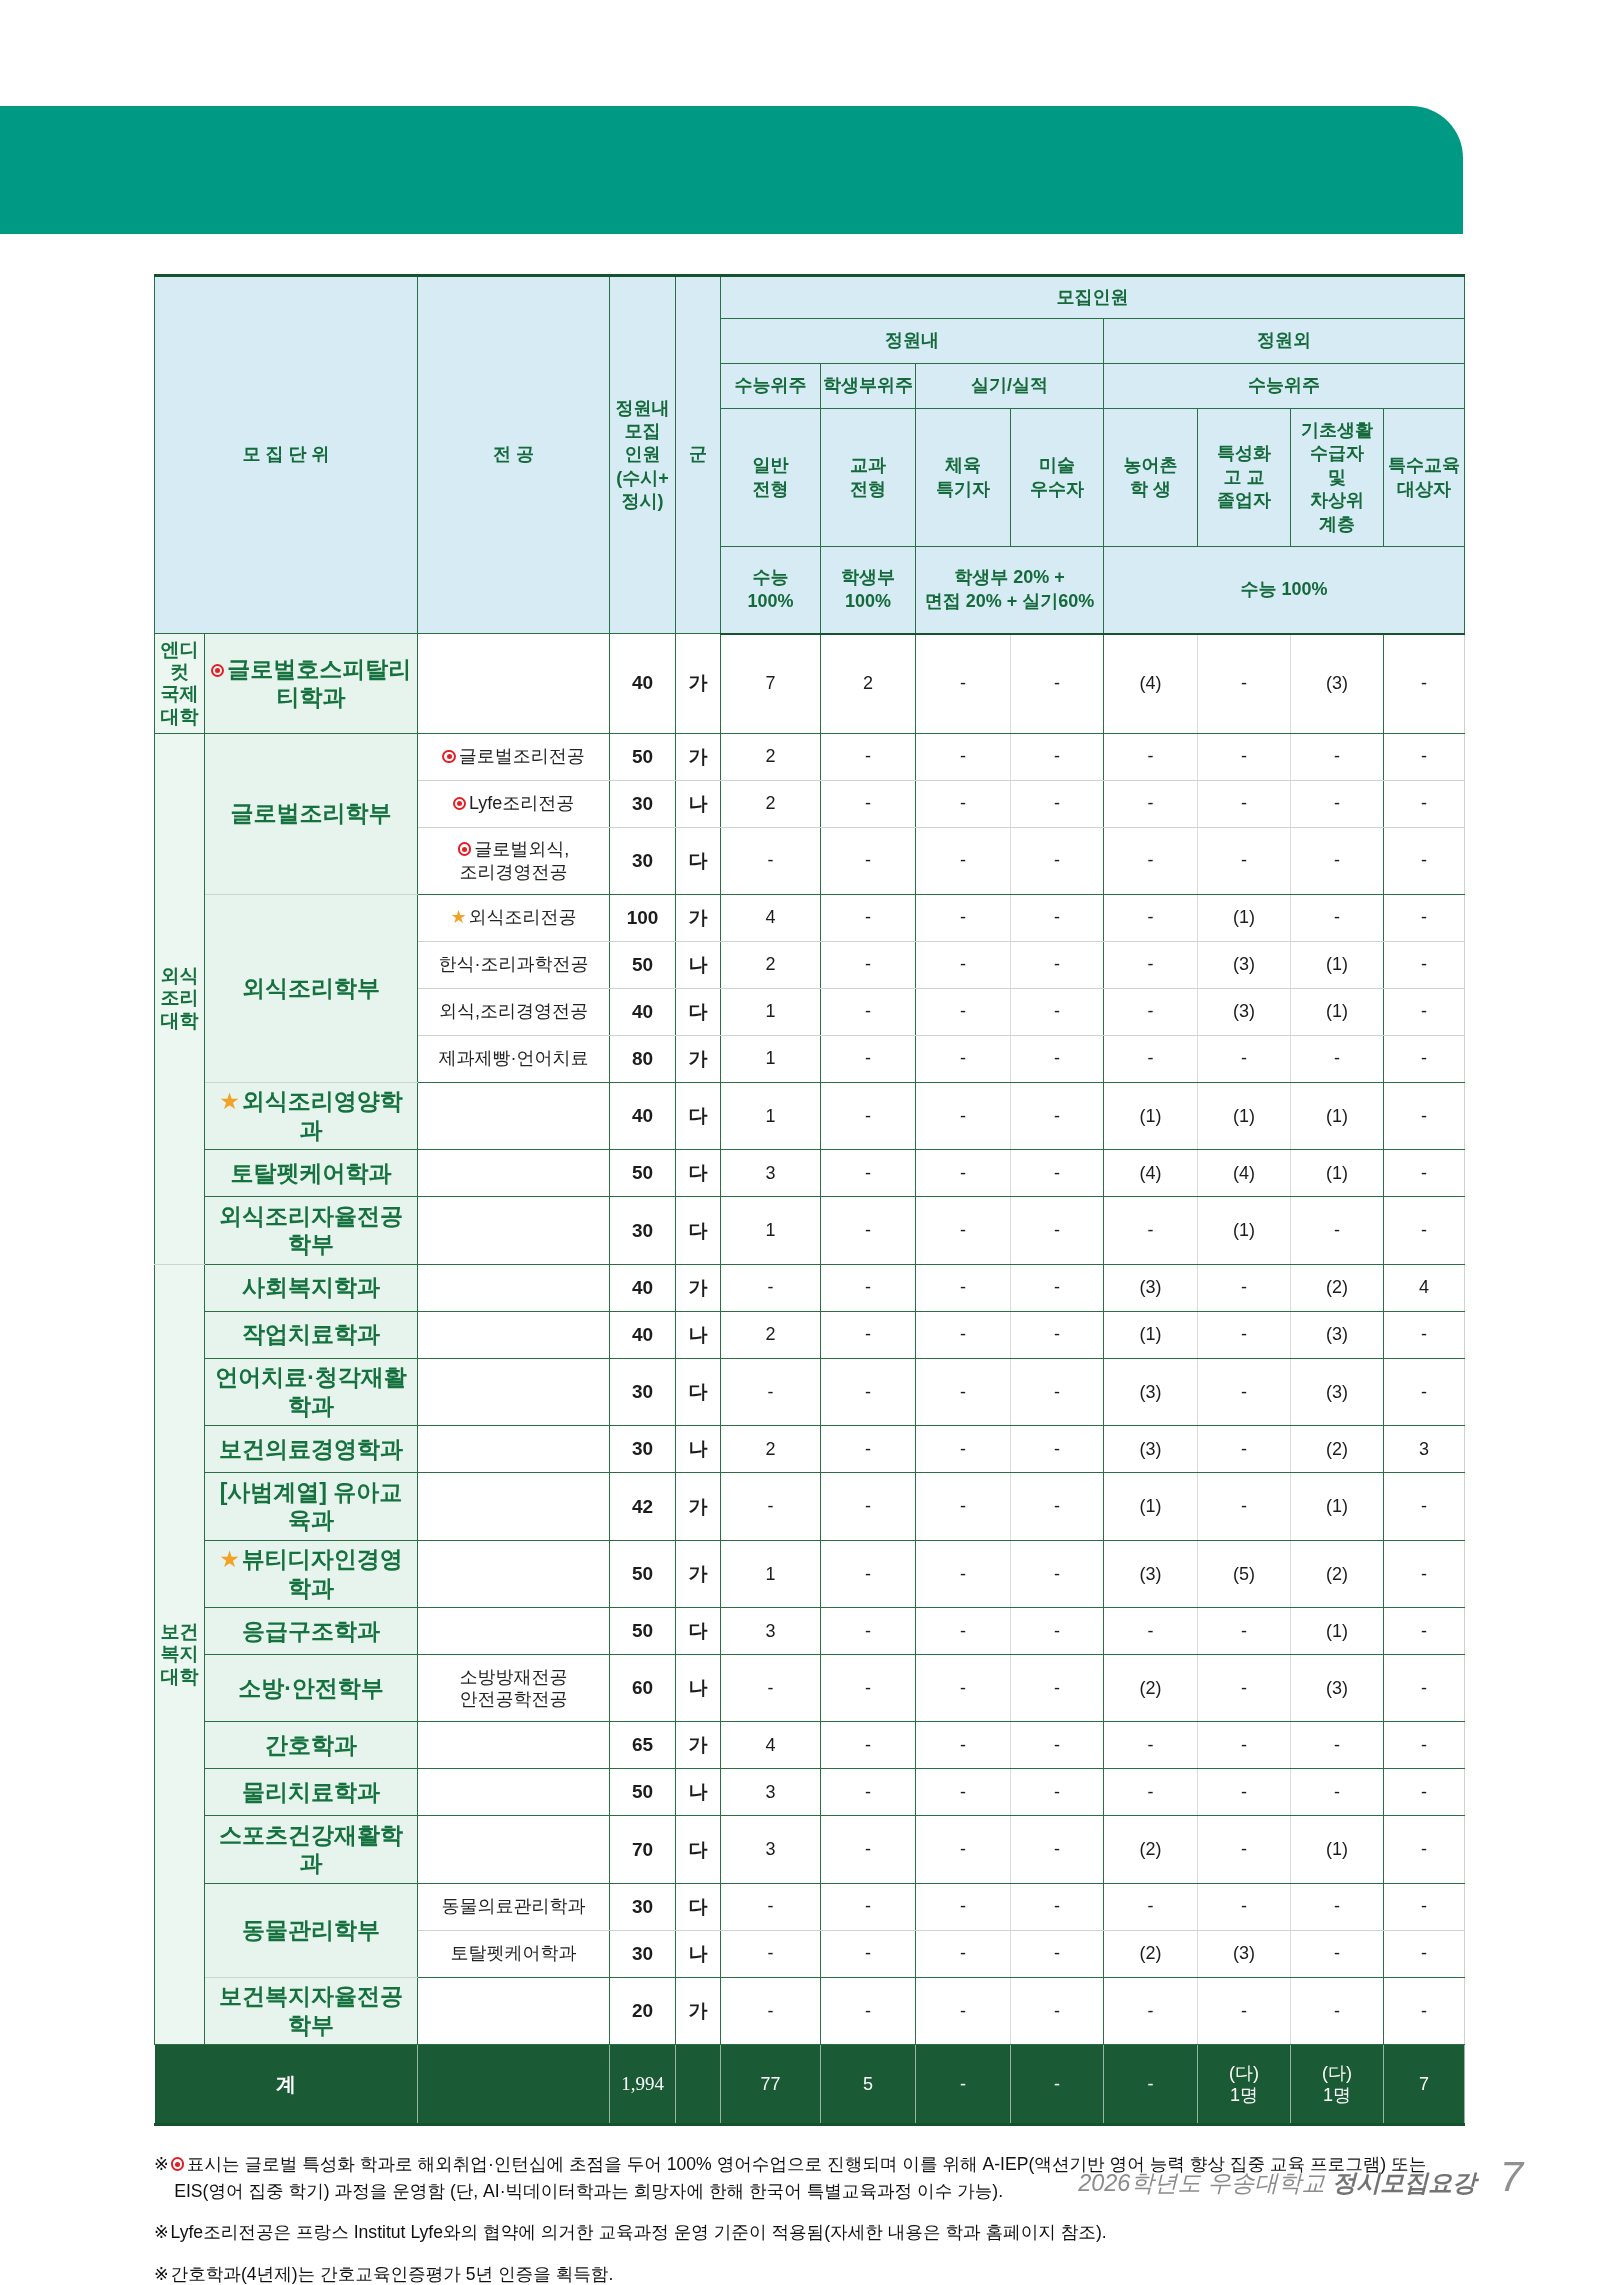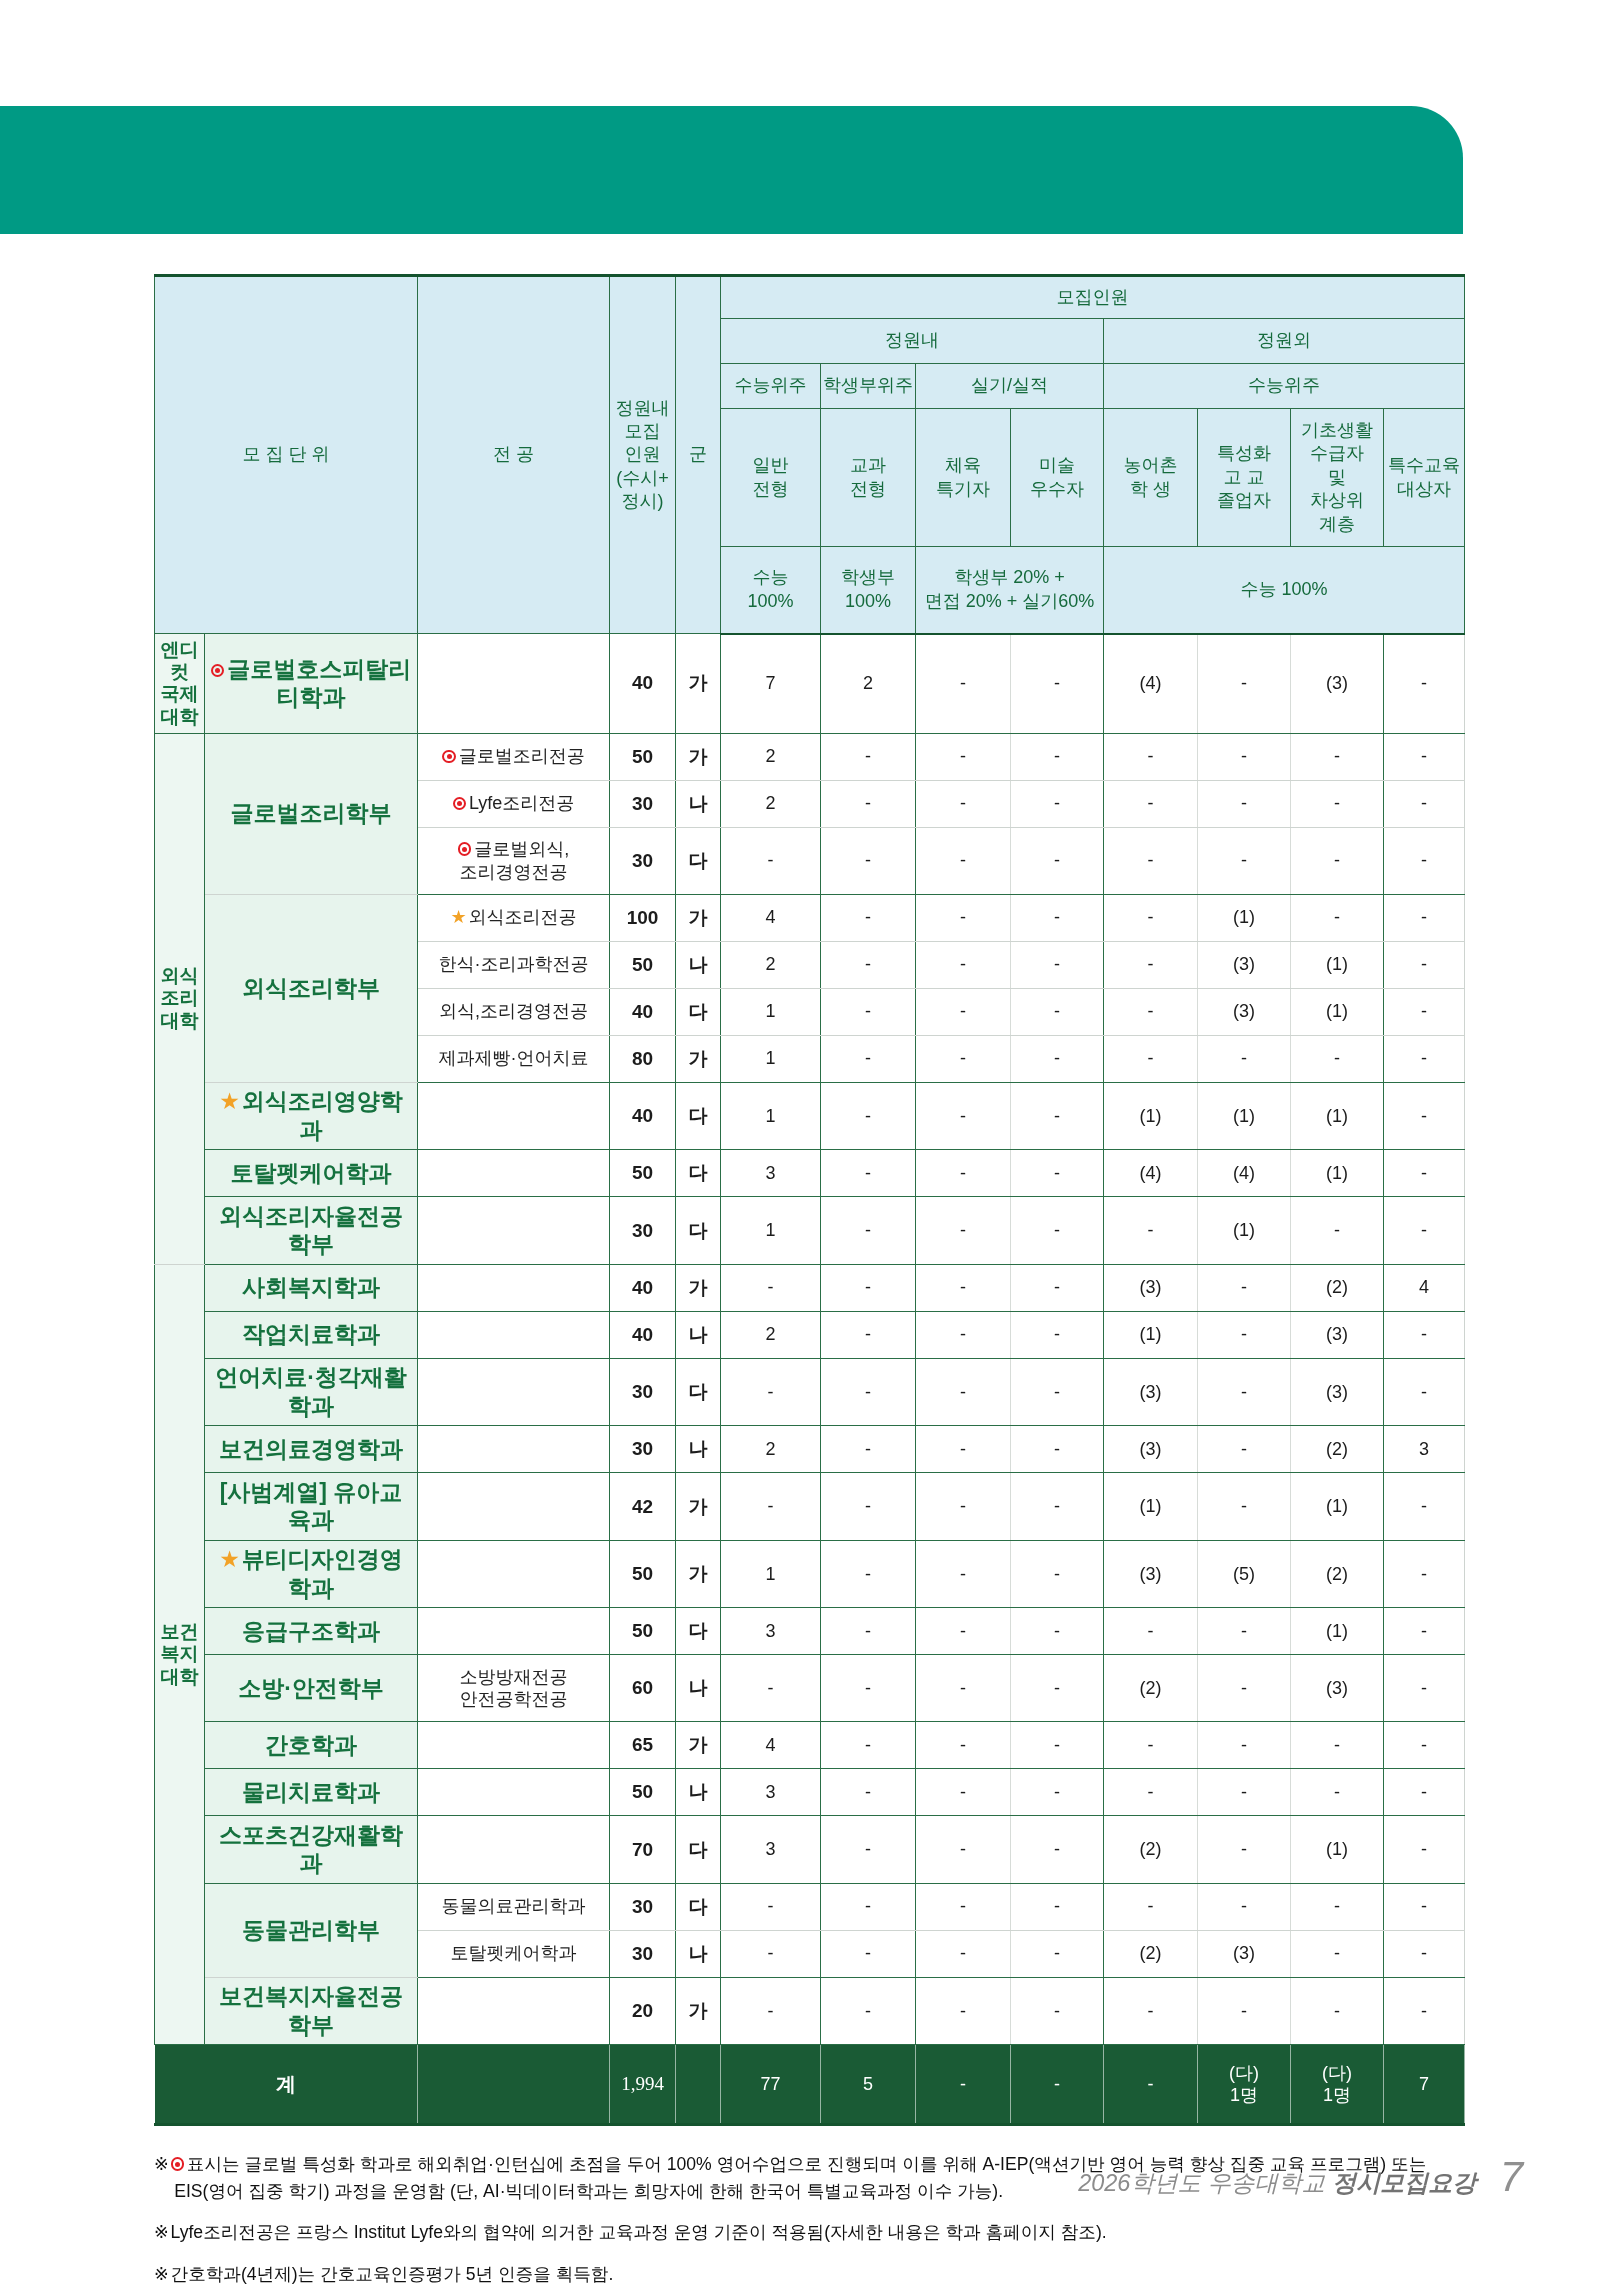--- a/index.html
+++ b/index.html
@@ -15,21 +15,21 @@
   }
   .content {
     position:absolute; left:154px; top:274px; width:1309px;
   }
   table.quota {
     width:100%; border-collapse:collapse; table-layout:fixed;
     border-top:3.6px solid #14532e; border-bottom:3.6px solid #14532e;
     border-left:1.8px solid #2a6e46; border-right:1.8px solid #2a6e46;
   }
   thead th {
-    background:#d6ebf3; color:#156a3c; font-weight:400; font-size:18px;
+    background:#d6ebf3; color:#156a3c; font-weight:700; font-size:18px;
     text-align:center; vertical-align:middle; white-space:pre-line;
     border:0.9px solid #2a6e46; padding:3.6px 1.8px; line-height:1.3;
   }
   thead tr.h-r1 { height:43px; }
   thead tr.h-r2 { height:45px; }
   thead tr.h-r3 { height:45px; }
   thead tr.h-r4 { height:138px; }
   thead tr.h-r5 { height:87px; }
   thead tr.h-r5 th { border-bottom:2.7px solid #14532e; }
   tbody tr { height:47px; }

